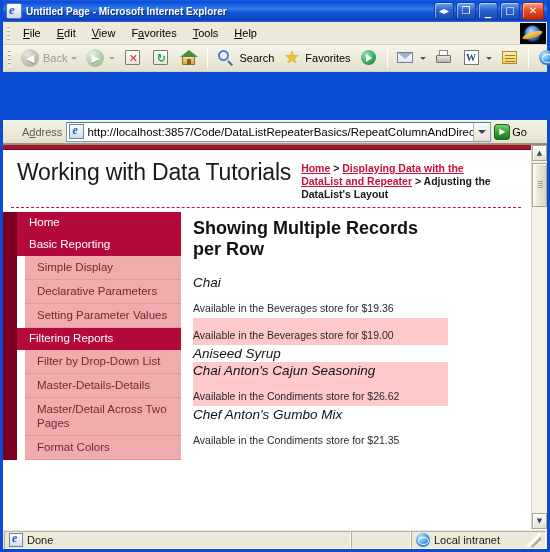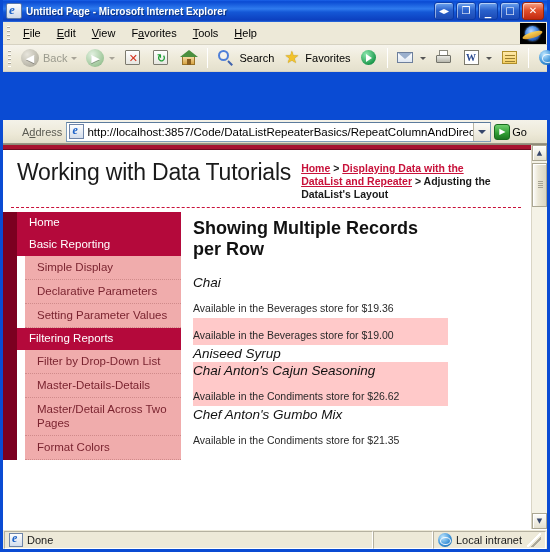--- a/index.html
+++ b/index.html
@@ -509,21 +509,21 @@
     font-size: 11px; color: #1a1a1a;
     padding: 0 1px;
   }
   .sb-panel {
     height: 18px; display: flex; align-items: center;
     gap: 4px; padding: 0 4px;
     border: 1px solid; border-color: #b5b1a0 #fff #fff #b5b1a0;
   }
   .sb-done { flex: 1 1 auto; }
   .sb-spacer { width: 60px; border: 1px solid; border-color: #b5b1a0 #fff #fff #b5b1a0; height: 18px; }
-  .sb-zone { width: 113px; }
+  .sb-zone { width: 135px; }
   .sb-grip {
     width: 14px; height: 14px; margin-left: auto; flex: 0 0 14px;
     background-image:
       linear-gradient(135deg, transparent 45%, #fff 45%, #fff 56%, transparent 56%),
       linear-gradient(135deg, transparent 62%, #aca899 62%, #aca899 73%, transparent 73%);
   }
   .status-ie-ico {
     width: 14px; height: 14px; position: relative; flex: 0 0 14px;
     background: linear-gradient(to bottom, #fdfdfd, #d3ddec);
     border: 1px solid #6d84a8;

